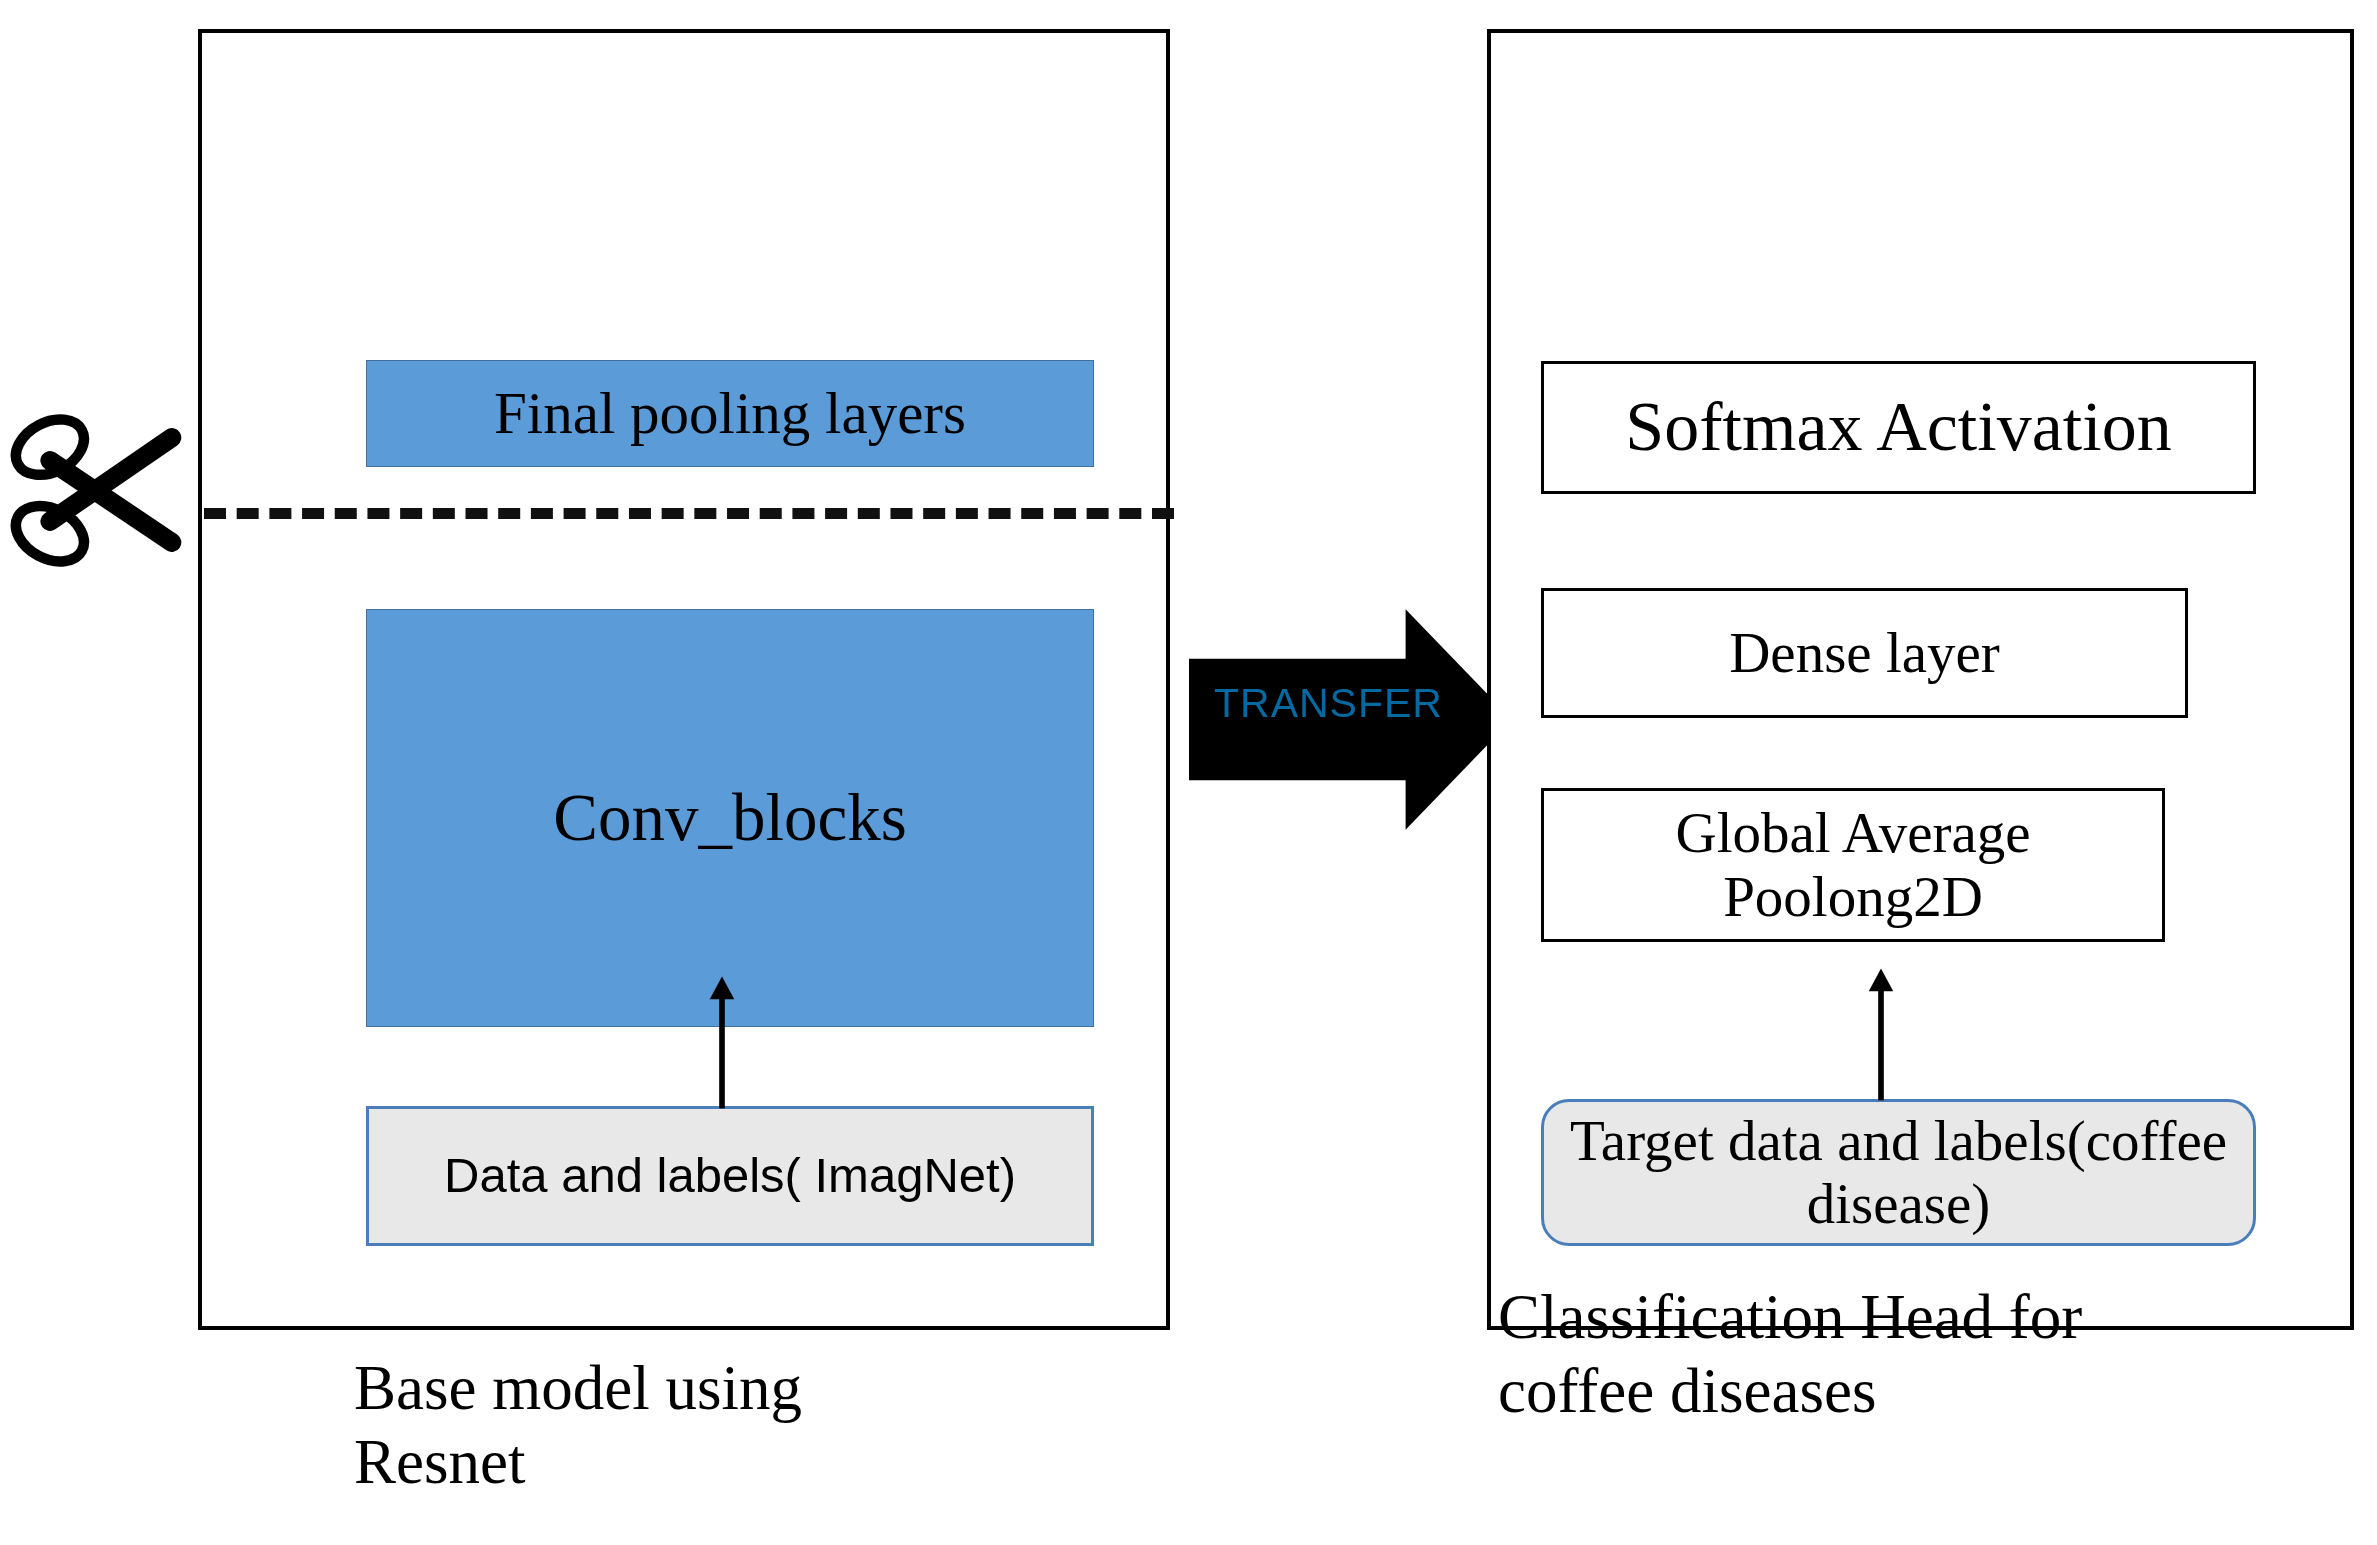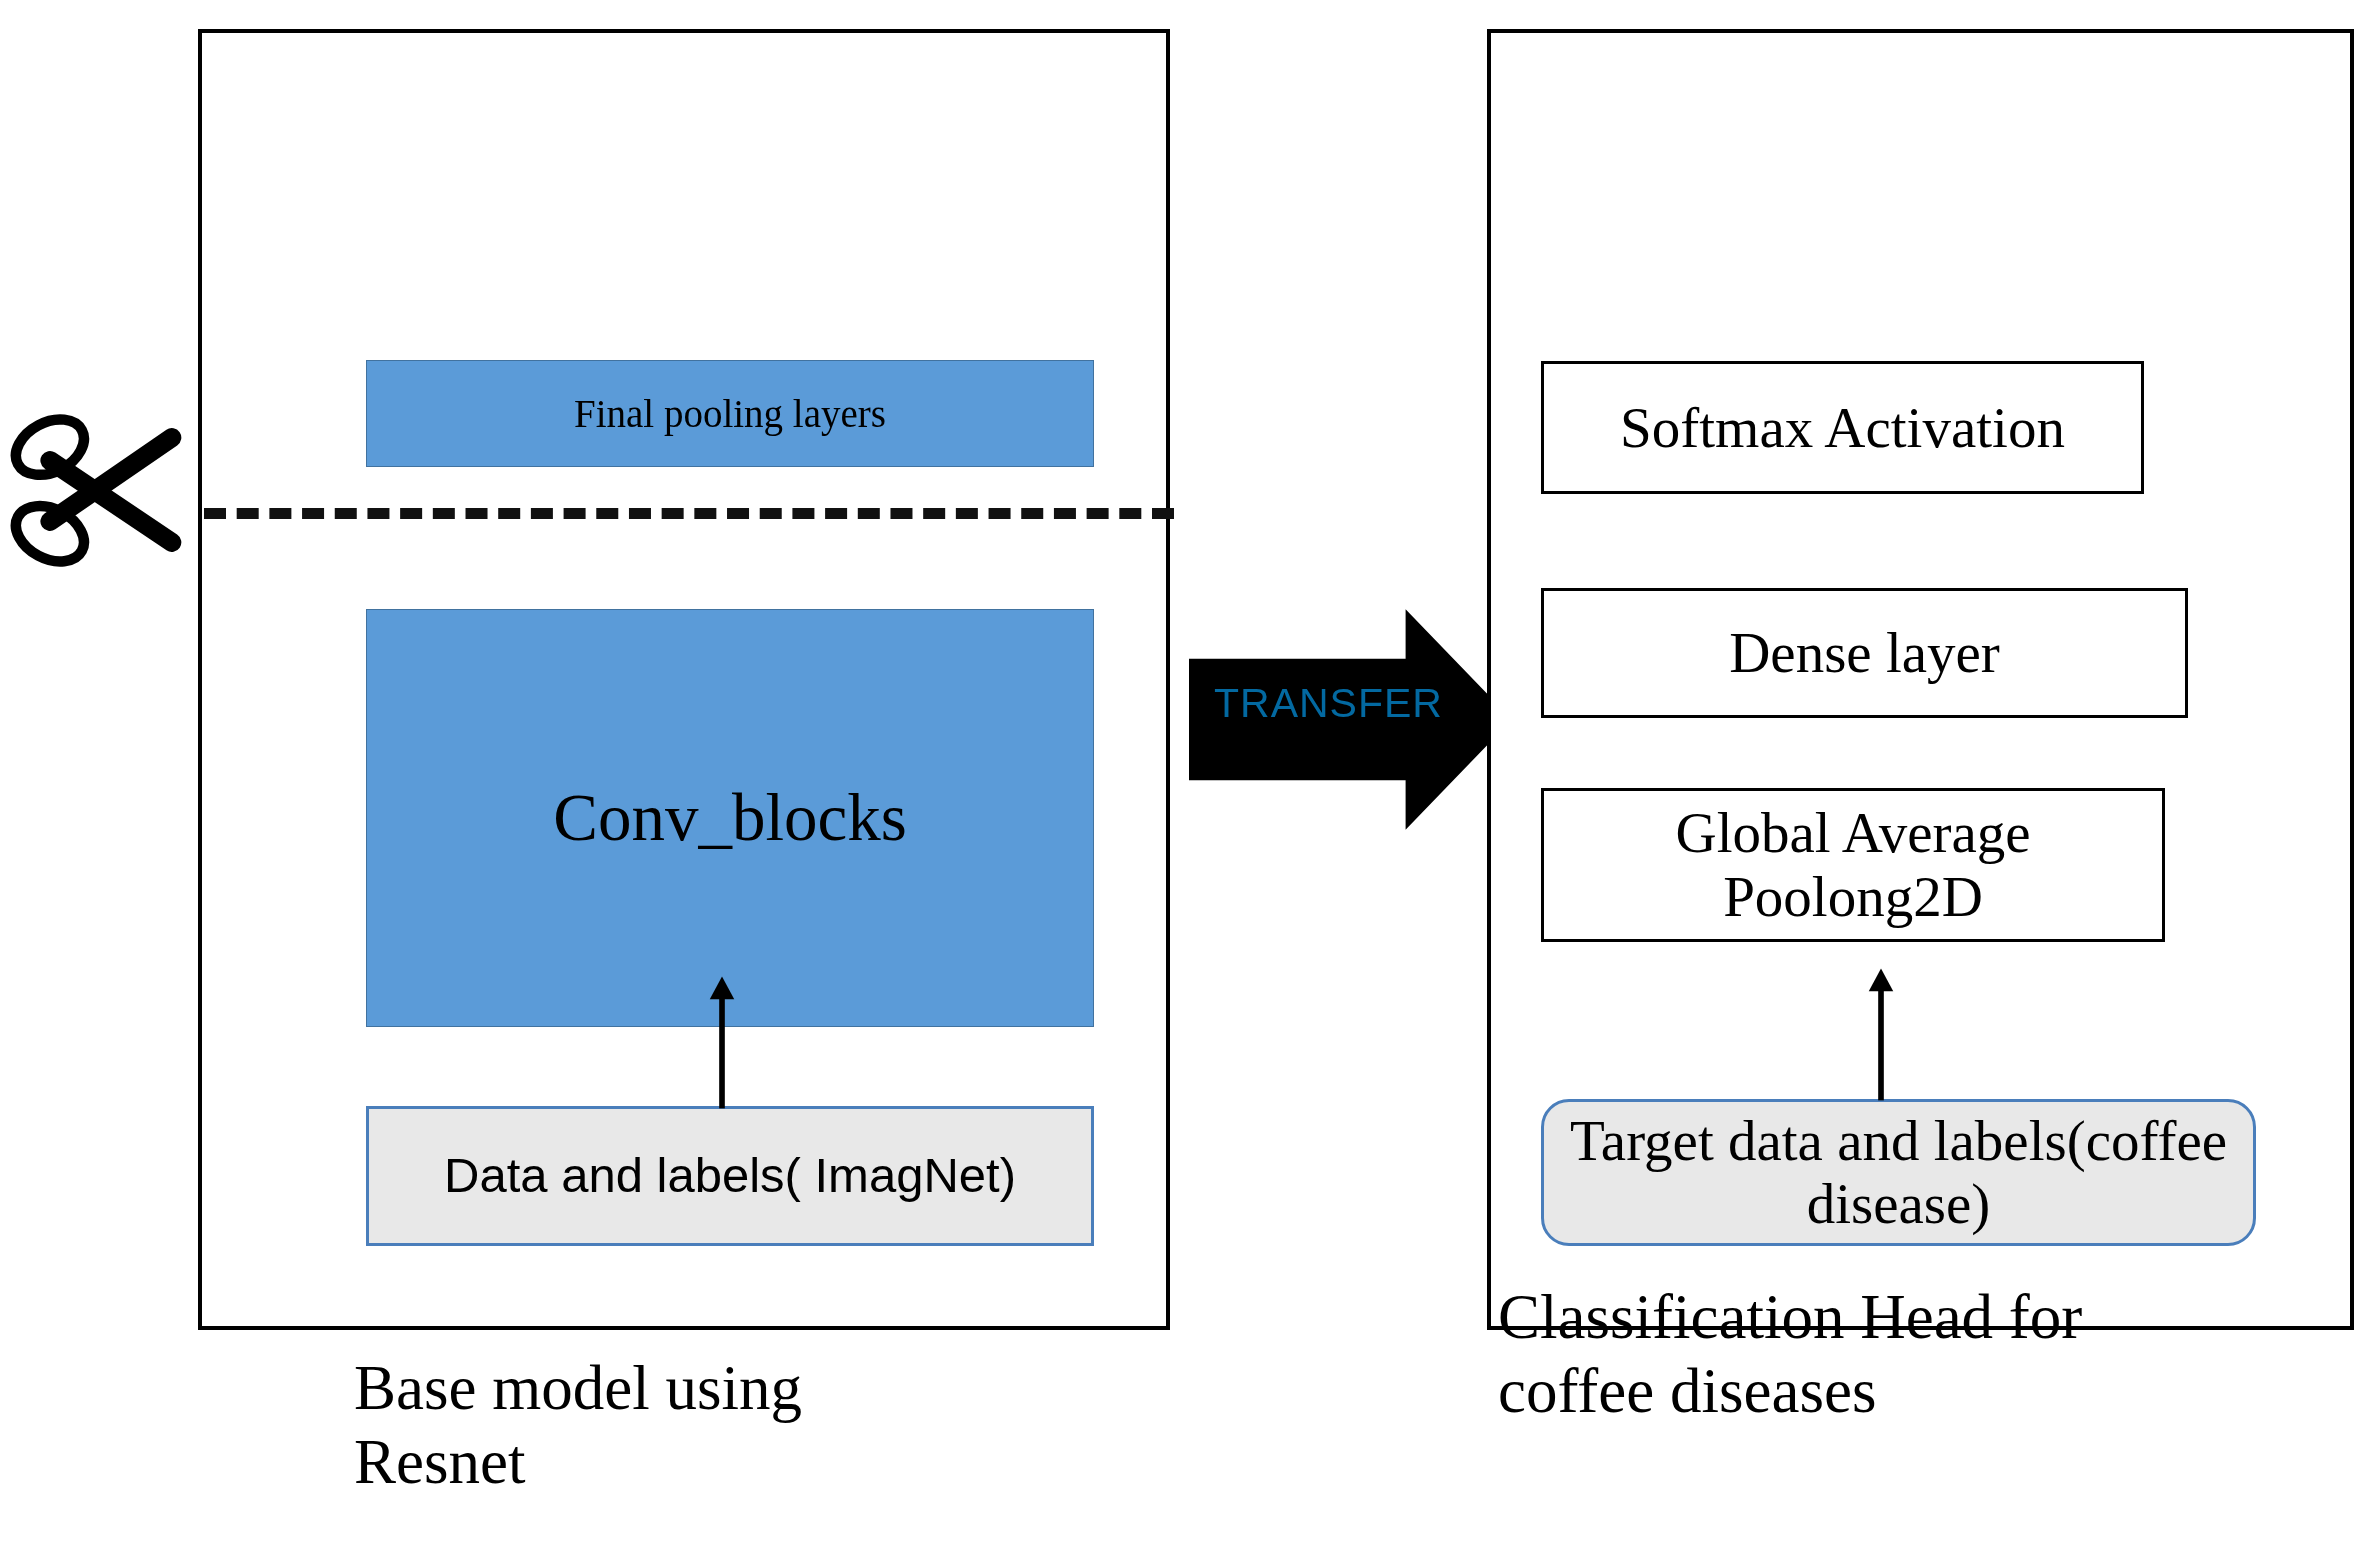--- a/index.html
+++ b/index.html
@@ -40,21 +40,21 @@
     box-sizing: border-box;
     display: flex;
     align-items: center;
     justify-content: center;
     text-align: center;
     color: #000000;
     font-family: "Liberation Serif", "DejaVu Serif", serif;
     line-height: 1.12;
   }
   #box-dense-pred   { left: 366px; top: 107px; width: 728px; height: 190px; font-size: 60px; }
-  #box-final-pool   { left: 366px; top: 360px; width: 728px; height: 107px; font-size: 39px; }
+  #box-final-pool   { left: 366px; top: 360px; width: 728px; height: 107px; font-size: 59px; }
   #box-conv-blocks  { left: 366px; top: 561px; width: 728px; height: 418px; font-size: 67px; margin-top: 48px; }
 
   
   .grey-box {
     position: absolute;
     background: #e8e8e8;
     border: 3.8px solid #4a7ebb;
     box-sizing: border-box;
     display: flex;
     align-items: center;
@@ -82,21 +82,21 @@
     border: 3.8px solid #000000;
     box-sizing: border-box;
     display: flex;
     align-items: center;
     justify-content: center;
     text-align: center;
     color: #000000;
     font-family: "Liberation Serif", "DejaVu Serif", serif;
     line-height: 1.12;
   }
-  #box-softmax  { left: 1541px; top: 361px; width: 603px; height: 133px; font-size: 57px; }
+  #box-softmax  { left: 1541px; top: 361px; width: 715px; height: 133px; font-size: 70px; }
   #box-dense    { left: 1541px; top: 588px; width: 647px; height: 130px; font-size: 57px; }
   #box-gap2d    { left: 1541px; top: 788px; width: 624px; height: 154px; font-size: 57px; }
 
   
   #cut-group {
     position: absolute;
     left: 0px; top: 409px;
     width: 1179px; height: 162px;
   }
   #scissors-icon {

